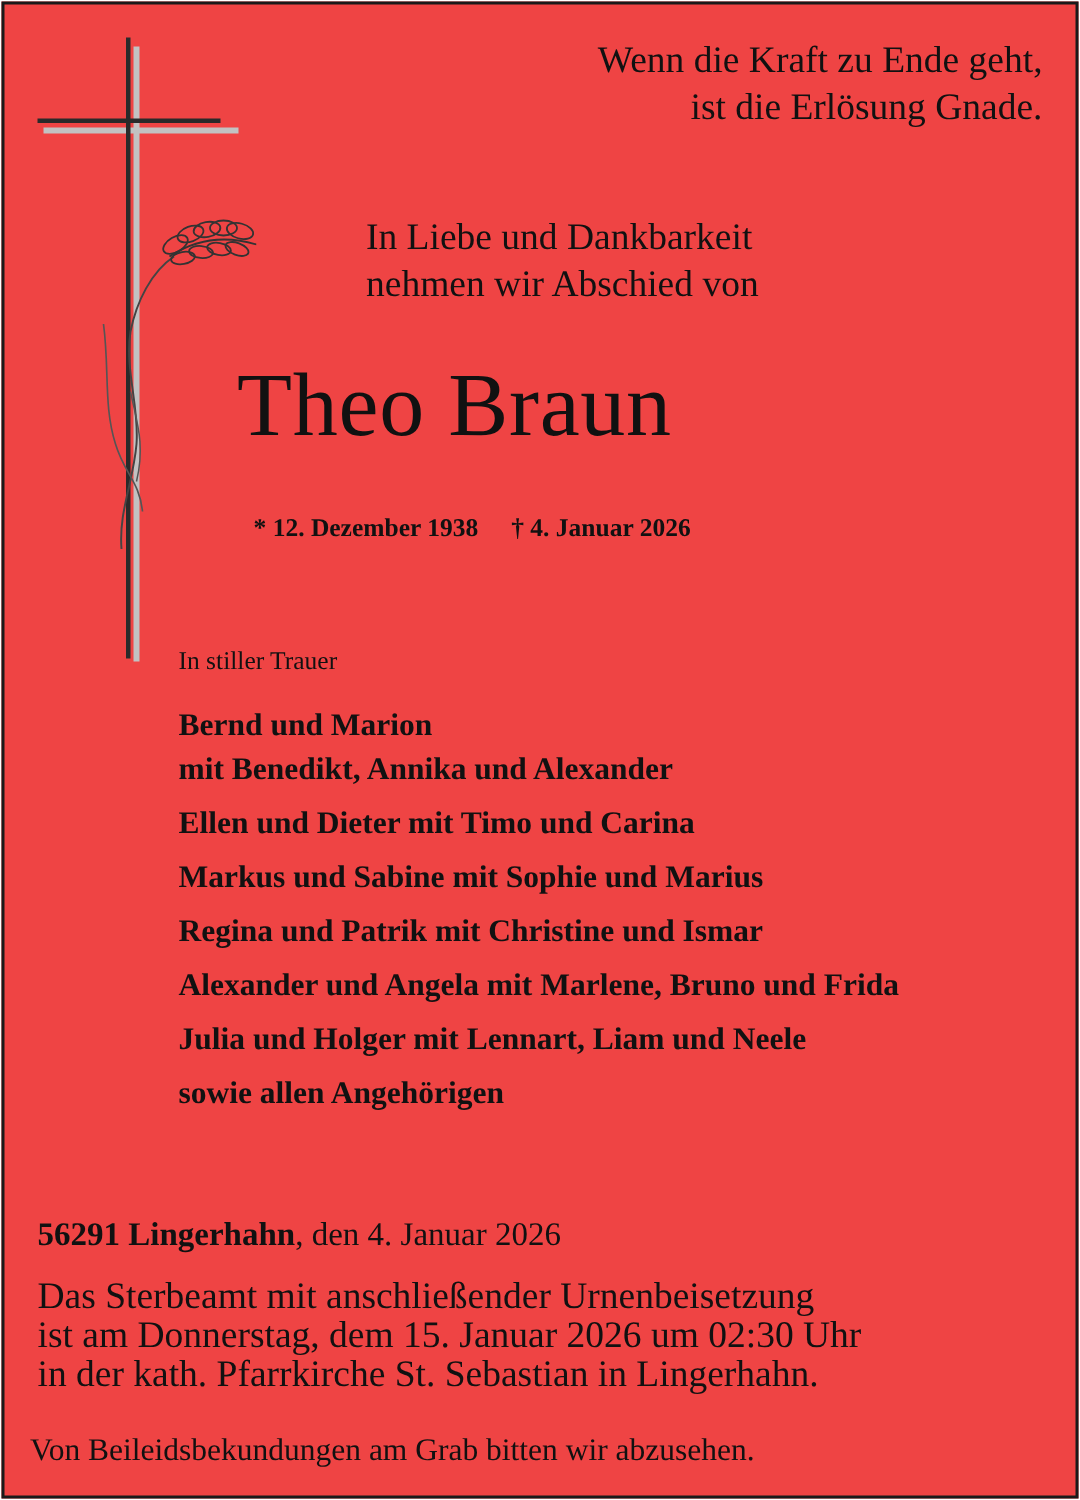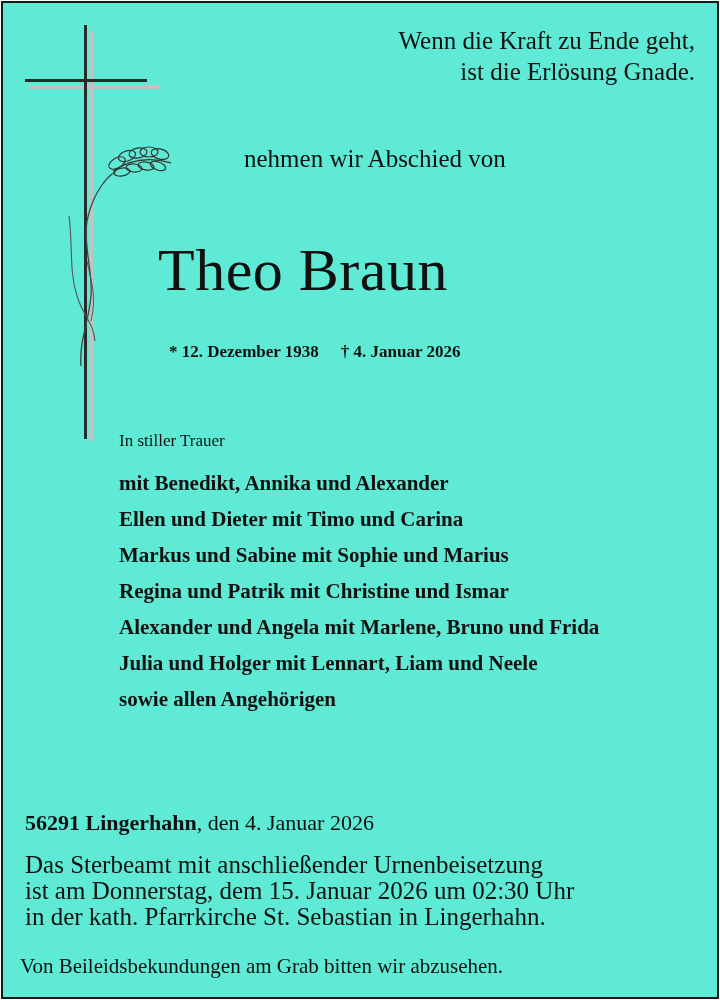--- a/index.html
+++ b/index.html
@@ -1,19 +1,19 @@
 <!DOCTYPE html>
 <html><head>
   <meta charset="utf-8">
   <style>
     html, body { margin: 0; padding: 0; background: #ffffff; }
     body { width: 720px; height: 1000px; position: relative; overflow: hidden; }
     .frame {
       position: absolute; left: 1px; top: 1px; width: 714px; height: 994px;
-      border: 2px solid #1a1a1a; background: #5eead4;
+      border: 2px solid #1a1a1a; background: #ef4444;
       font-family: "Liberation Serif", "DejaVu Serif", serif; color: #111111;
     }
     .abs { position: absolute; white-space: nowrap; }
     .motto { right: 22px; top: 22px; text-align: right; font-size: 25px; line-height: 31px; }
     .intro { left: 241px; top: 140px; font-size: 25px; line-height: 31px; }
     .name { left: 155px; top: 222px; font-size: 60px; line-height: 90px; letter-spacing: 0.5px; }
     .dates { left: 166px; top: 333px; font-size: 17px; line-height: 31px; font-weight: bold; }
     .dates .gap { display: inline-block; width: 22px; }
     .trauer { left: 116px; top: 423px; font-size: 17px; line-height: 30px; }
     .family { left: 116px; top: 466px; font-size: 21px; font-weight: bold; }
@@ -56,32 +56,34 @@
       <path d="M92 150 C 110 138, 130 136, 150 142"></path>
     </g>
   </svg>
 
   <div class="abs motto">
     <div>Wenn die Kraft zu Ende geht,</div>
     <div>ist die Erlösung Gnade.</div>
   </div>
 
   <div class="abs intro">
+    <div>In Liebe und Dankbarkeit</div>
     <div>nehmen wir Abschied von</div>
   </div>
 
   <div class="abs name">Theo Braun</div>
 
   <div class="abs dates">
     <span>* 12. Dezember 1938</span><span class="gap"></span><span>† 4. Januar 2026</span>
   </div>
 
   <div class="abs trauer">In stiller Trauer</div>
 
   <div class="abs family">
+    <div class="line">Bernd und Marion</div>
     <div class="line">mit Benedikt, Annika und Alexander</div>
     <div class="sp"></div>
     <div class="line">Ellen und Dieter mit Timo und Carina</div>
     <div class="sp"></div>
     <div class="line">Markus und Sabine mit Sophie und Marius</div>
     <div class="sp"></div>
     <div class="line">Regina und Patrik mit Christine und Ismar</div>
     <div class="sp"></div>
     <div class="line">Alexander und Angela mit Marlene, Bruno und Frida</div>
     <div class="sp"></div>

